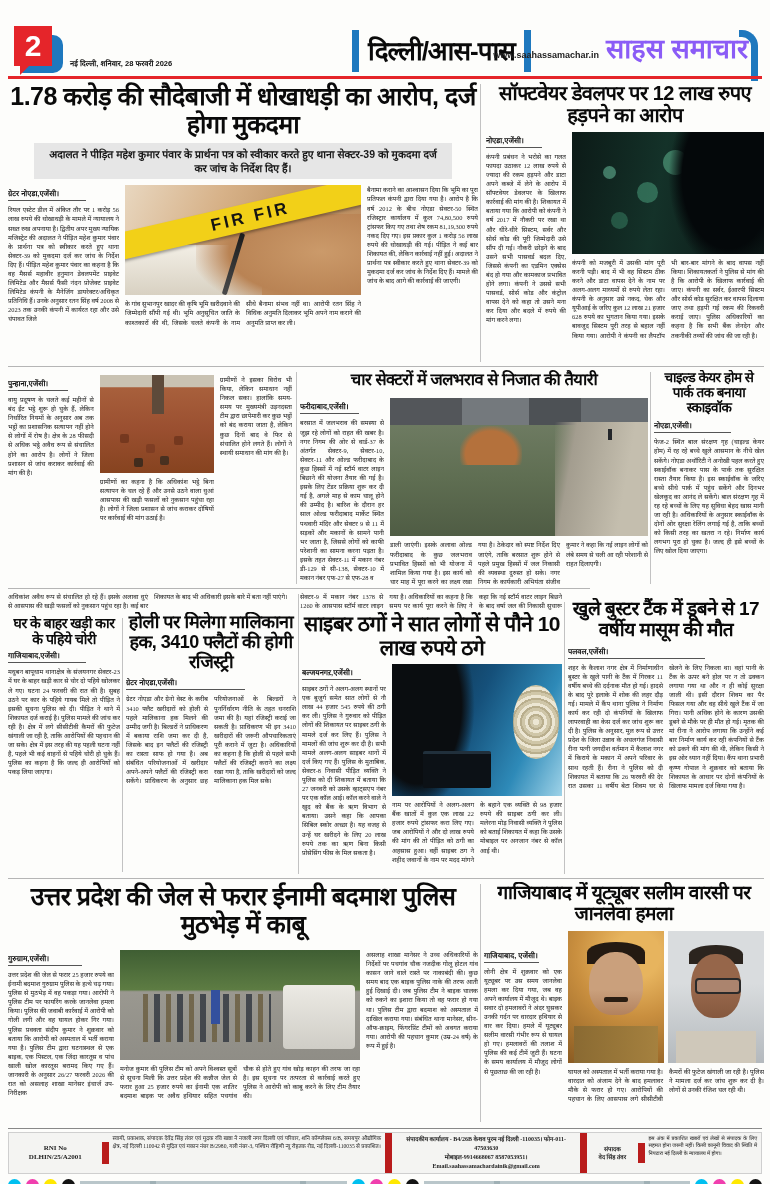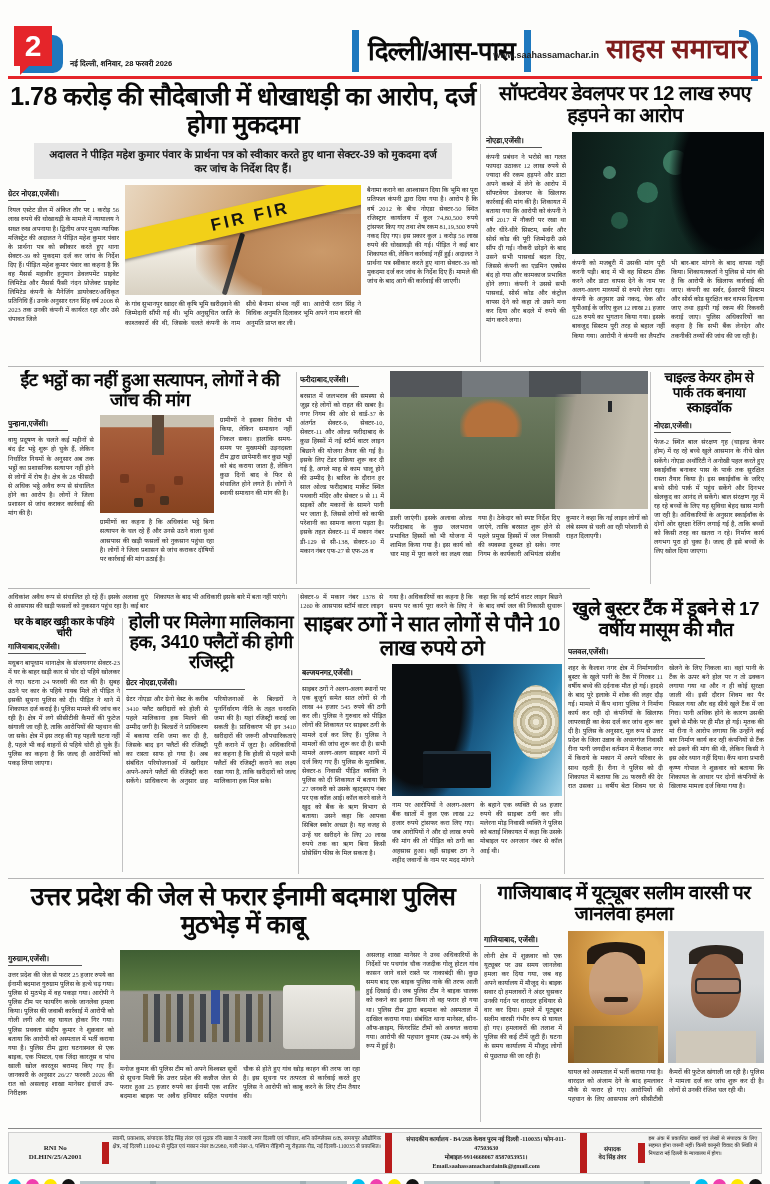--- a/index.html
+++ b/index.html
@@ -10,21 +10,21 @@
   .badge-blue{position:absolute;left:7px;top:9px;width:42px;height:38px;background:#1e78be;border-radius:0 10px 10px 2px;}
   .badge-red{position:absolute;left:0;top:0;width:38px;height:40px;background:#e5252a;color:#fff;
              font:800 30px/40px "Liberation Sans",sans-serif;text-align:center;}
   .badge-tail{position:absolute;left:6px;top:40px;width:0;height:0;border-left:9px solid #e5252a;border-bottom:9px solid transparent;}
   .dateline{position:absolute;left:70px;top:58px;font:700 7.5px "Liberation Sans",sans-serif;color:#111;}
   .section-wrap{position:absolute;left:352px;top:30px;display:flex;align-items:center;gap:9px;}
   .bluebar{width:7px;height:42px;background:#1e78be;}
   .section-title{font:800 26px/1 "Liberation Sans",sans-serif;letter-spacing:-1px;color:#0a0a0a;white-space:nowrap;}
   .brand-wrap{position:absolute;right:22px;top:36px;display:flex;align-items:baseline;gap:7px;}
   .website{font:700 9px "Liberation Sans",sans-serif;color:#222;}
-  .paper-name{font:800 27px/1 "Liberation Sans",sans-serif;color:#7f1d1d;white-space:nowrap;}
+  .paper-name{font:800 27px/1 "Liberation Sans",sans-serif;color:#8b5cf6;white-space:nowrap;}
   .bracket{position:absolute;right:12px;top:30px;width:12px;height:44px;border-right:7px solid #1e78be;border-top:7px solid #1e78be;border-radius:0 16px 0 0;}
   .red-rule{position:absolute;left:8px;top:76px;width:754px;height:3px;background:#e5252a;}
   
   .article{position:absolute;overflow:hidden;}
   .hl{font-family:"Liberation Sans",sans-serif;font-weight:800;text-align:center;color:#0a0a0a;line-height:1.12;letter-spacing:-0.5px;}
   .subhead{background:#e6e6e6;font:700 10.5px/1.35 "Liberation Sans",sans-serif;text-align:center;color:#181818;
            padding:4px 10px;margin:5px 26px 6px;}
   .byline{font:700 7.5px "Liberation Sans",sans-serif;color:#111;border-bottom:1px solid #555;
           padding-bottom:2px;margin:3px 0 4px;width:fit-content;min-width:70%;}
   .body{font:6.4px/1.42 "Liberation Serif",serif;text-align:justify;color:#1c1c1c;overflow:hidden;}
@@ -158,42 +158,42 @@
           <div class="hood"></div>
         </div>
         <div class="body cols2" style="height:104px;margin-top:4px;">कंपनी को मजबूरी में उसकी मांग पूरी करनी पड़ी। बाद में भी वह सिस्टम ठीक करने और डाटा वापस देने के नाम पर अलग-अलग माध्यमों से रुपये लेता रहा। कंपनी के अनुसार उसे नकद, चेक और यूपीआई के जरिए कुल 12 लाख 21 हजार 628 रुपये का भुगतान किया गया। इसके बावजूद सिस्टम पूरी तरह से बहाल नहीं किया गया। आरोपी ने कंपनी का लैपटॉप भी बार-बार मांगने के बाद वापस नहीं किया। शिकायतकर्ता ने पुलिस से मांग की है कि आरोपी के खिलाफ कार्रवाई की जाए। कंपनी का सर्वर, ईआरपी सिस्टम और सोर्स कोड सुरक्षित कर वापस दिलाया जाए तथा हड़पी गई रकम की रिकवरी कराई जाए। पुलिस अधिकारियों का कहना है कि सभी बैंक लेनदेन और तकनीकी तथ्यों की जांच की जा रही है।</div>
       </div>
     </div>
   </div>
 
   <div class="hsep" style="left:8px;top:366px;width:756px;"></div>
 
   <div class="article" style="left:8px;top:370px;width:284px;height:216px;">
-    <div class="hl" style="font-size:18px;">ईंट भट्ठों का नहीं हुआ सत्यापन, लोगों ने की जांच की मांग</div>
     <div class="flexrow" style="margin-top:5px;">
       <div style="width:88px;">
         <div class="byline">पुन्हाना,एजेंसी।</div>
         <div class="body" style="height:148px;">वायु प्रदूषण के चलते कई महीनों से बंद ईंट भट्ठे शुरू हो चुके हैं, लेकिन निर्धारित नियमों के अनुसार अब तक भट्ठों का प्रशासनिक सत्यापन नहीं होने से लोगों में रोष है। क्षेत्र के 28 फीसदी से अधिक भट्ठे अवैध रूप से संचालित होने का आरोप है। लोगों ने जिला प्रशासन से जांच कराकर कार्रवाई की मांग की है।</div>
       </div>
       <div style="width:114px;">
         <div class="photo ph-brick" style="width:114px;height:98px;">
           <div class="chimney"></div>
           <div class="kiln-spots"></div>
         </div>
         <div class="body" style="height:62px;margin-top:4px;">ग्रामीणों का कहना है कि अधिकांश भट्ठे बिना सत्यापन के चल रहे हैं और उनसे उठने वाला धुआं आसपास की खड़ी फसलों को नुकसान पहुंचा रहा है। लोगों ने जिला प्रशासन से जांच कराकर दोषियों पर कार्रवाई की मांग उठाई है।</div>
       </div>
       <div style="width:74px;">
         <div class="body" style="height:164px;">ग्रामीणों ने इसका विरोध भी किया, लेकिन समाधान नहीं निकल सका। हालांकि समय-समय पर मुख्यमंत्री उड़नदस्ता टीम द्वारा छापेमारी कर कुछ भट्ठों को बंद कराया जाता है, लेकिन कुछ दिनों बाद वे फिर से संचालित होने लगते हैं। लोगों ने स्थायी समाधान की मांग की है।</div>
       </div>
     </div>
   </div>
 
   <div class="vsep" style="left:296px;top:372px;height:212px;"></div>
   <div class="article" style="left:300px;top:370px;width:348px;height:216px;">
-    <div class="flexrow" style="margin-top:1px;">
+    <div class="hl" style="font-size:16.5px;white-space:nowrap;">चार सेक्टरों में जलभराव से निजात की तैयारी</div>
+    <div class="flexrow" style="margin-top:10px;">
       <div style="width:84px;">
         <div class="byline">फरीदाबाद,एजेंसी।</div>
         <div class="body" style="height:172px;">बरसात में जलभराव की समस्या से जूझ रहे लोगों को राहत की खबर है। नगर निगम की ओर से वार्ड-37 के अंतर्गत सेक्टर-9, सेक्टर-10, सेक्टर-11 और ओल्ड फरीदाबाद के कुछ हिस्सों में नई स्टॉर्म वाटर लाइन बिछाने की योजना तैयार की गई है। इसके लिए टेंडर प्रक्रिया शुरू कर दी गई है, अगले माह से काम चालू होने की उम्मीद है। बारिश के दौरान हर साल ओल्ड फरीदाबाद मार्केट स्थित पथवारी मंदिर और सेक्टर 9 से 11 में सड़कों और मकानों के सामने पानी भर जाता है, जिससे लोगों को काफी परेशानी का सामना करना पड़ता है। इसके तहत सेक्टर-11 में मकान नंबर डी-129 से सी-138, सेक्टर-10 में मकान नंबर एफ-27 से एफ-28 व</div>
       </div>
       <div style="width:258px;">
         <div class="photo ph-water" style="width:258px;height:138px;">
           <div class="w-bldg"></div>
           <div class="w-road"></div>
           <div class="w-mound"></div>
           <div class="w-person"></div>
@@ -209,21 +209,21 @@
     <div class="byline" style="margin-top:5px;">नोएडा,एजेंसी।</div>
     <div class="body" style="height:152px;">फेज-2 स्थित बाल संरक्षण गृह (चाइल्ड केयर होम) में रह रहे बच्चे खुले आसमान के नीचे खेल सकेंगे। नोएडा अथॉरिटी ने अनोखी पहल करते हुए स्काईवॉक बनाकर पास के पार्क तक सुरक्षित रास्ता तैयार किया है। इस स्काईवॉक के जरिए बच्चे सीधे पार्क में पहुंच सकेंगे और दिनभर खेलकूद का आनंद ले सकेंगे। बाल संरक्षण गृह में रह रहे बच्चों के लिए यह सुविधा बेहद खास मानी जा रही है। अधिकारियों के अनुसार स्काईवॉक के दोनों ओर सुरक्षा रेलिंग लगाई गई है, ताकि बच्चों को किसी तरह का खतरा न रहे। निर्माण कार्य लगभग पूरा हो चुका है। जल्द ही इसे बच्चों के लिए खोल दिया जाएगा।</div>
   </div>
 
   <div class="hsep" style="left:8px;top:588px;width:582px;"></div>
 
   <div class="cont cols2" style="position:absolute;left:8px;top:592px;width:286px;height:22px;">अधिकांश अवैध रूप से संचालित हो रहे हैं। इसके अलावा धुएं से आसपास की खड़ी फसलों को नुकसान पहुंच रहा है। कई बार शिकायत के बाद भी अधिकारी इसके बारे में बता नहीं पाएंगे।</div>
   <div class="cont cols3" style="position:absolute;left:300px;top:592px;width:262px;height:22px;">सेक्टर-9 में मकान नंबर 1378 से 1260 के आसपास स्टॉर्म वाटर लाइन गया है। अधिकारियों का कहना है कि समय पर कार्य पूरा करने के लिए ने कहा कि नई स्टॉर्म वाटर लाइन बिछने के बाद वर्षा जल की निकासी सुचारू होगी।</div>
 
   <div class="article" style="left:8px;top:616px;width:112px;height:258px;">
-    <div class="hl" style="font-size:10px;">घर के बाहर खड़ी कार के पहिये चोरी</div>
+    <div class="hl" style="font-size:14px;">घर के बाहर खड़ी कार के पहिये चोरी</div>
     <div class="byline" style="">गाजियाबाद,एजेंसी।</div>
     <div class="body" style="height:196px;">मधुबन बापूधाम थानाक्षेत्र के संजयनगर सेक्टर-23 में घर के बाहर खड़ी कार से चोर दो पहिये खोलकर ले गए। घटना 24 फरवरी की रात की है। सुबह उठने पर कार के पहिये गायब मिले तो पीड़ित ने इसकी सूचना पुलिस को दी। पीड़ित ने थाने में शिकायत दर्ज कराई है। पुलिस मामले की जांच कर रही है। क्षेत्र में लगे सीसीटीवी कैमरों की फुटेज खंगाली जा रही है, ताकि आरोपियों की पहचान की जा सके। क्षेत्र में इस तरह की यह पहली घटना नहीं है, पहले भी कई वाहनों से पहिये चोरी हो चुके हैं। पुलिस का कहना है कि जल्द ही आरोपियों को पकड़ लिया जाएगा।</div>
   </div>
 
   <div class="vsep" style="left:122px;top:618px;height:254px;"></div>
   <div class="article" style="left:126px;top:612px;width:170px;height:262px;">
     <div class="hl" style="font-size:18px;">होली पर मिलेगा मालिकाना हक, 3410 फ्लैटों की होगी रजिस्ट्री</div>
     <div class="byline" style="margin-top:5px;">ग्रेटर नोएडा,एजेंसी।</div>
     <div class="body cols2" style="height:178px;">ग्रेटर नोएडा और ग्रेनो वेस्ट के करीब 3410 फ्लैट खरीदारों को होली से पहले मालिकाना हक मिलने की उम्मीद जगी है। बिल्डरों ने प्राधिकरण में बकाया राशि जमा कर दी है, जिसके बाद इन फ्लैटों की रजिस्ट्री का रास्ता साफ हो गया है। अब संबंधित परियोजनाओं में खरीदार अपने-अपने फ्लैटों की रजिस्ट्री करा सकेंगे। प्राधिकरण के अनुसार छह परियोजनाओं के बिल्डरों ने पुनर्निर्धारण नीति के तहत धनराशि जमा की है। यहां रजिस्ट्री कराई जा सकती है। प्राधिकरण भी इन 3410 खरीदारों की जरूरी औपचारिकताएं पूरी कराने में जुटा है। अधिकारियों का कहना है कि होली से पहले सभी फ्लैटों की रजिस्ट्री कराने का लक्ष्य रखा गया है, ताकि खरीदारों को जल्द मालिकाना हक मिल सके।</div>
   </div>
@@ -274,21 +274,21 @@
       <div style="width:112px;">
         <div class="body" style="height:178px;">असलाह शाखा मानेसर ने उच्च अधिकारियों के निर्देशों पर पचगांव चौक नजदीक गोलू होटल गांव कासन जाने वाले रास्ते पर नाकाबंदी की। कुछ समय बाद एक बाइक पुलिस नाके की तरफ आती हुई दिखाई दी। जब पुलिस टीम ने बाइक चालक को रुकने का इशारा किया तो वह फरार हो गया था। पुलिस टीम द्वारा बदमाश को अस्पताल में दाखिल कराया गया। संबंधित थाना मानेसर, सीन-ऑफ-क्राइम, फिंगरप्रिंट टीमों को अवगत कराया गया। आरोपी की पहचान कुमार (उम्र-24 वर्ष) के रूप में हुई है।</div>
       </div>
     </div>
   </div>
 
   <div class="vsep" style="left:480px;top:884px;height:238px;"></div>
   <div class="article" style="left:484px;top:882px;width:280px;height:242px;">
     <div class="hl" style="font-size:19px;">गाजियाबाद में यूट्यूबर सलीम वारसी पर जानलेवा हमला</div>
     <div class="flexrow" style="margin-top:6px;">
-      <div style="width:78px;">
+      <div style="width:78px;margin-top:16px;">
         <div class="byline">गाजियाबाद, एजेंसी।</div>
         <div class="body" style="height:168px;">लोनी क्षेत्र में शुक्रवार को एक यूट्यूबर पर उस समय जानलेवा हमला कर दिया गया, जब वह अपने कार्यालय में मौजूद थे। बाइक सवार दो हमलावरों ने अंदर घुसकर उनकी गर्दन पर धारदार हथियार से वार कर दिया। हमले में यूट्यूबर सलीम वारसी गंभीर रूप से घायल हो गए। हमलावरों की तलाश में पुलिस की कई टीमें जुटी हैं। घटना के समय कार्यालय में मौजूद लोगों से पूछताछ की जा रही है।</div>
       </div>
       <div style="width:196px;">
         <div class="flexrow" style="gap:4px;">
           <div class="photo ph-man1" style="width:96px;height:132px;">
             <div class="hair1"></div>
             <div class="face1"></div>
             <div class="stache1"></div>
             <div class="shirt1"></div>

